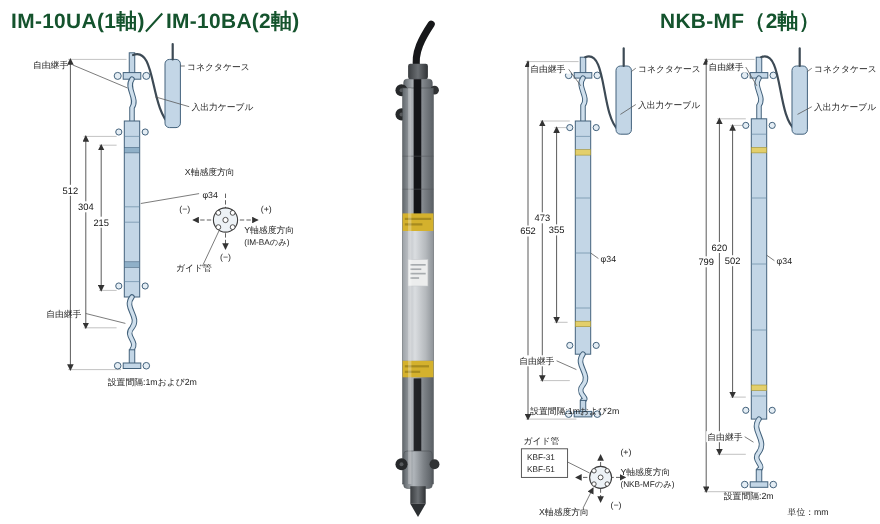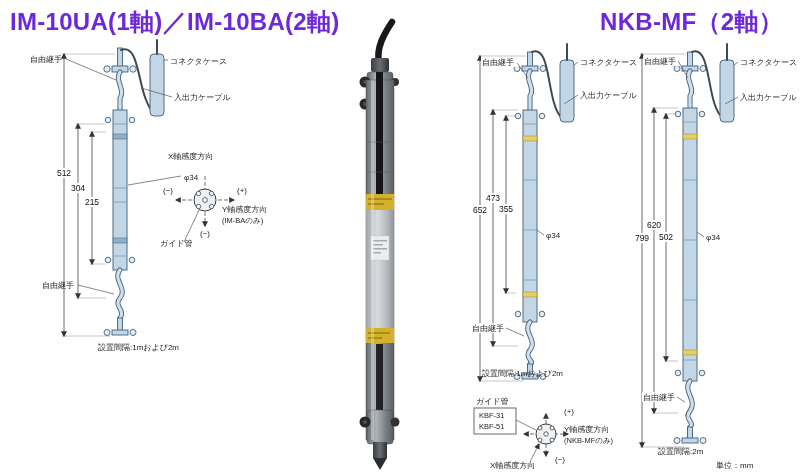--- a/index.html
+++ b/index.html
@@ -4,21 +4,21 @@
 <style>
   * { margin:0; padding:0; box-sizing:border-box; }
   html,body { width:800px; height:476px; }
   body {
     background:#ffffff;
     font-family:"Liberation Sans","DejaVu Sans",sans-serif;
     position:relative;
     overflow:hidden;
   }
   .page { position:absolute; left:0; top:0; width:800px; height:476px; background:#ffffff; }
-  .title { position:absolute; font-size:24px; font-weight:600; color:#6d28d9; letter-spacing:0.3px; white-space:nowrap; }
+  .title { position:absolute; font-size:19px; font-weight:600; color:#14532d; letter-spacing:0.3px; white-space:nowrap; }
   .title-im { left:10px; top:6px; }
   .title-lf { left:468px; top:6px; }
   .title-mf { left:600px; top:6px; }
   svg.diag { position:absolute; overflow:visible; }
   .d-im    { left:18px;  top:38px; }
   .d-photo { left:318px; top:22px; }
   .d-lf    { left:452px; top:40px; }
   .d-mf    { left:628px; top:40px; }
 
   

